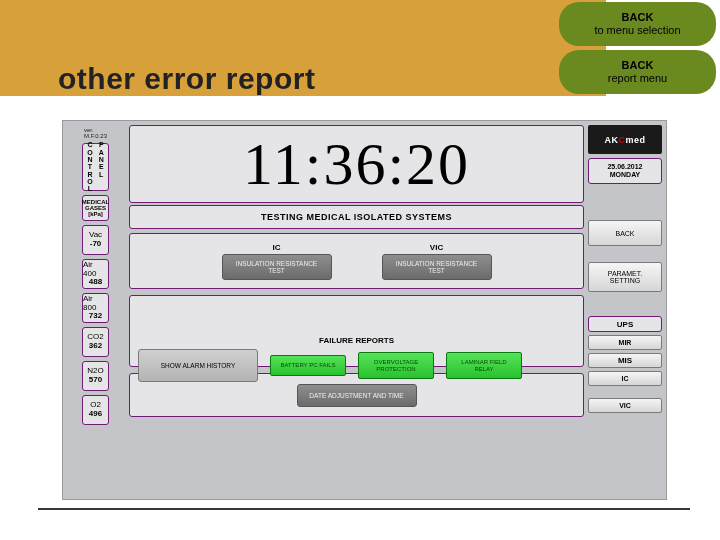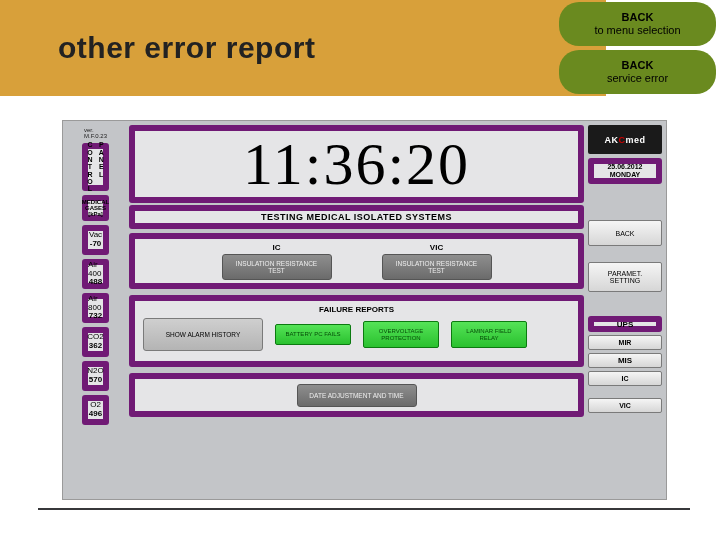--- a/index.html
+++ b/index.html
@@ -1,58 +1,58 @@
 <!DOCTYPE html>
 <html><head>
 <meta charset="utf-8">
 <style>
   * { box-sizing: border-box; margin: 0; padding: 0; }
   body { width: 720px; height: 540px; background: #fff; font-family: Arial, sans-serif; overflow: hidden; }
 
   
   .banner { position: relative; height: 96px; }
-  .banner-left { position: absolute; left: 0; top: 0; width: 606px; height: 96px; background: #d8a03a; display: flex; align-items: center; }
+  .banner-left { position: absolute; left: 0; top: 0; width: 606px; height: 96px; background: #d8a03a; display: flex; align-items: flex-end; }
   .banner-title { font-size: 30px; font-weight: 900; color: #222; margin-left: 58px; letter-spacing: 0.5px; }
   .banner-right { position: absolute; left: 555px; top: 0; width: 165px; height: 96px; display: flex; flex-direction: column; }
   .pill { flex: 1; background: #6a8a1f; margin: 2px 4px; border-radius: 20px; display: flex; flex-direction: column; align-items: center; justify-content: center; color: #000; font-size: 11px; line-height: 1.15; cursor: pointer; }
   .pill .l1 { font-weight: 700; }
   .pill .l2 { font-weight: 400; }
 
   
   .stage-wrap { position: absolute; top: 120px; left: 62px; width: 605px; height: 380px; }
   .stage { position: absolute; inset: 0; background: #c3c5c8; border: 1px solid #9a9a9a; }
 
   
   .s-left { position: absolute; left: 4px; top: 4px; width: 42px; bottom: 4px; padding-left: 15px; }
   .s-mid  { position: absolute; left: 66px; top: 4px; right: 82px; bottom: 4px; }
   .s-right{ position: absolute; right: 4px; top: 4px; width: 74px; bottom: 4px; }
 
   .ver { font-size: 6px; color: #222; padding: 2px 2px 4px; }
 
-  .panel { background: #e5e5e7; border: 6px solid #701a75; border-radius: 3px; }
+  .panel { background: #e5e5e7; border: 1px solid #701a75; border-radius: 3px; }
   .btn3d { background: linear-gradient(#f5f5f5,#d6d6d6); border: 1px solid #7a7a7a; border-radius: 2px; font-size: 7px; text-align: center; padding: 2px 8px; display:flex;flex-direction:column;align-items:center;justify-content:center; cursor:pointer; }
 
   
   .cpbox { height: 48px; display:flex; align-items:center; justify-content:center; font-size:7px; font-weight:700; line-height:1.05; text-align:center; }
   .cpbox .cols { display:flex; gap:6px; }
   .cpbox .col { display:flex; flex-direction:column; align-items:center; }
   .mg-head { margin-top:4px; height:26px; display:flex;flex-direction:column;align-items:center;justify-content:center; font-size:6px; font-weight:700; line-height:1.05;}
   .gas { margin-top:4px; height:30px; display:flex;flex-direction:column;align-items:center;justify-content:center; font-size:8px; font-weight:700; line-height:1.1;}
   .gas .name { font-weight:400; }
 
   
   .clock { height:78px; display:flex; align-items:center; justify-content:center; font-size:60px; font-weight:400; letter-spacing:2px; font-family: "Times New Roman", serif; }
   .hdr { height:24px; margin-top:2px; display:flex;align-items:center;justify-content:center; font-size:9px; font-weight:900; letter-spacing:0.5px; }
   .row-test { height:56px; margin-top:4px; display:flex; gap:50px; align-items:center; justify-content:center; padding: 6px 30px; }
   .tcol { display:flex; flex-direction:column; align-items:center; gap:2px; }
   .tcol .lab { font-size:8px; font-weight:700; }
   .darkbtn { background: linear-gradient(#8e8e8e,#6b6b6b); color:#eee; border:1px solid #555; border-radius:3px; font-size:6.5px; text-align:center; padding:5px 6px; width:110px; cursor:pointer; }
 
   .fail { height:72px; margin-top:6px; padding:4px 8px; }
-  .fail-h { font-size:8px; font-weight:900; text-align:center; margin-bottom:4px; }
+  .fail-h { font-size:8px; font-weight:900; text-align:center; margin-bottom:4px;margin-top:36px; }
   .fail-row { display:flex; align-items:center; gap:12px; }
   .grey-wide { background: linear-gradient(#cfcfcf,#b4b4b4); border:1px solid #7a7a7a; border-radius:3px; font-size:6.5px; padding:12px 6px; width:120px; text-align:center; cursor:pointer;}
   .green { background: linear-gradient(#55e357,#2ac12f); border:1px solid #0b7a10; border-radius:2px; font-size:6px; color:#064d09; padding:6px 4px; width:76px; text-align:center; line-height:1.05; cursor:pointer;}
 
   .adj { height:44px; margin-top:6px; display:flex; align-items:center; justify-content:center; }
   .adj .darkbtn { width:120px; padding:7px 6px; }
 
   
   .logo { height:29px; background:#1a1a1a; color:#fff; display:flex;align-items:center;justify-content:center; font-size:9px; font-weight:900; border-radius:2px; letter-spacing:0.5px;}
   .logo span.red{ color:#cc0000; }
@@ -73,21 +73,21 @@
   <div class="banner-left">
     <div class="banner-title">other error report</div>
   </div>
   <div class="banner-right">
     <div class="pill">
       <div class="l1">BACK</div>
       <div class="l2">to  menu  selection</div>
     </div>
     <div class="pill">
       <div class="l1">BACK</div>
-      <div class="l2">service error</div>
+      <div class="l2">report menu</div>
     </div>
   </div>
 </div>
 
 <div class="stage-wrap">
   <div class="stage">
 
     <div class="s-left">
       <div class="ver">ver. M.F.0.23</div>
       <div class="panel cpbox">

